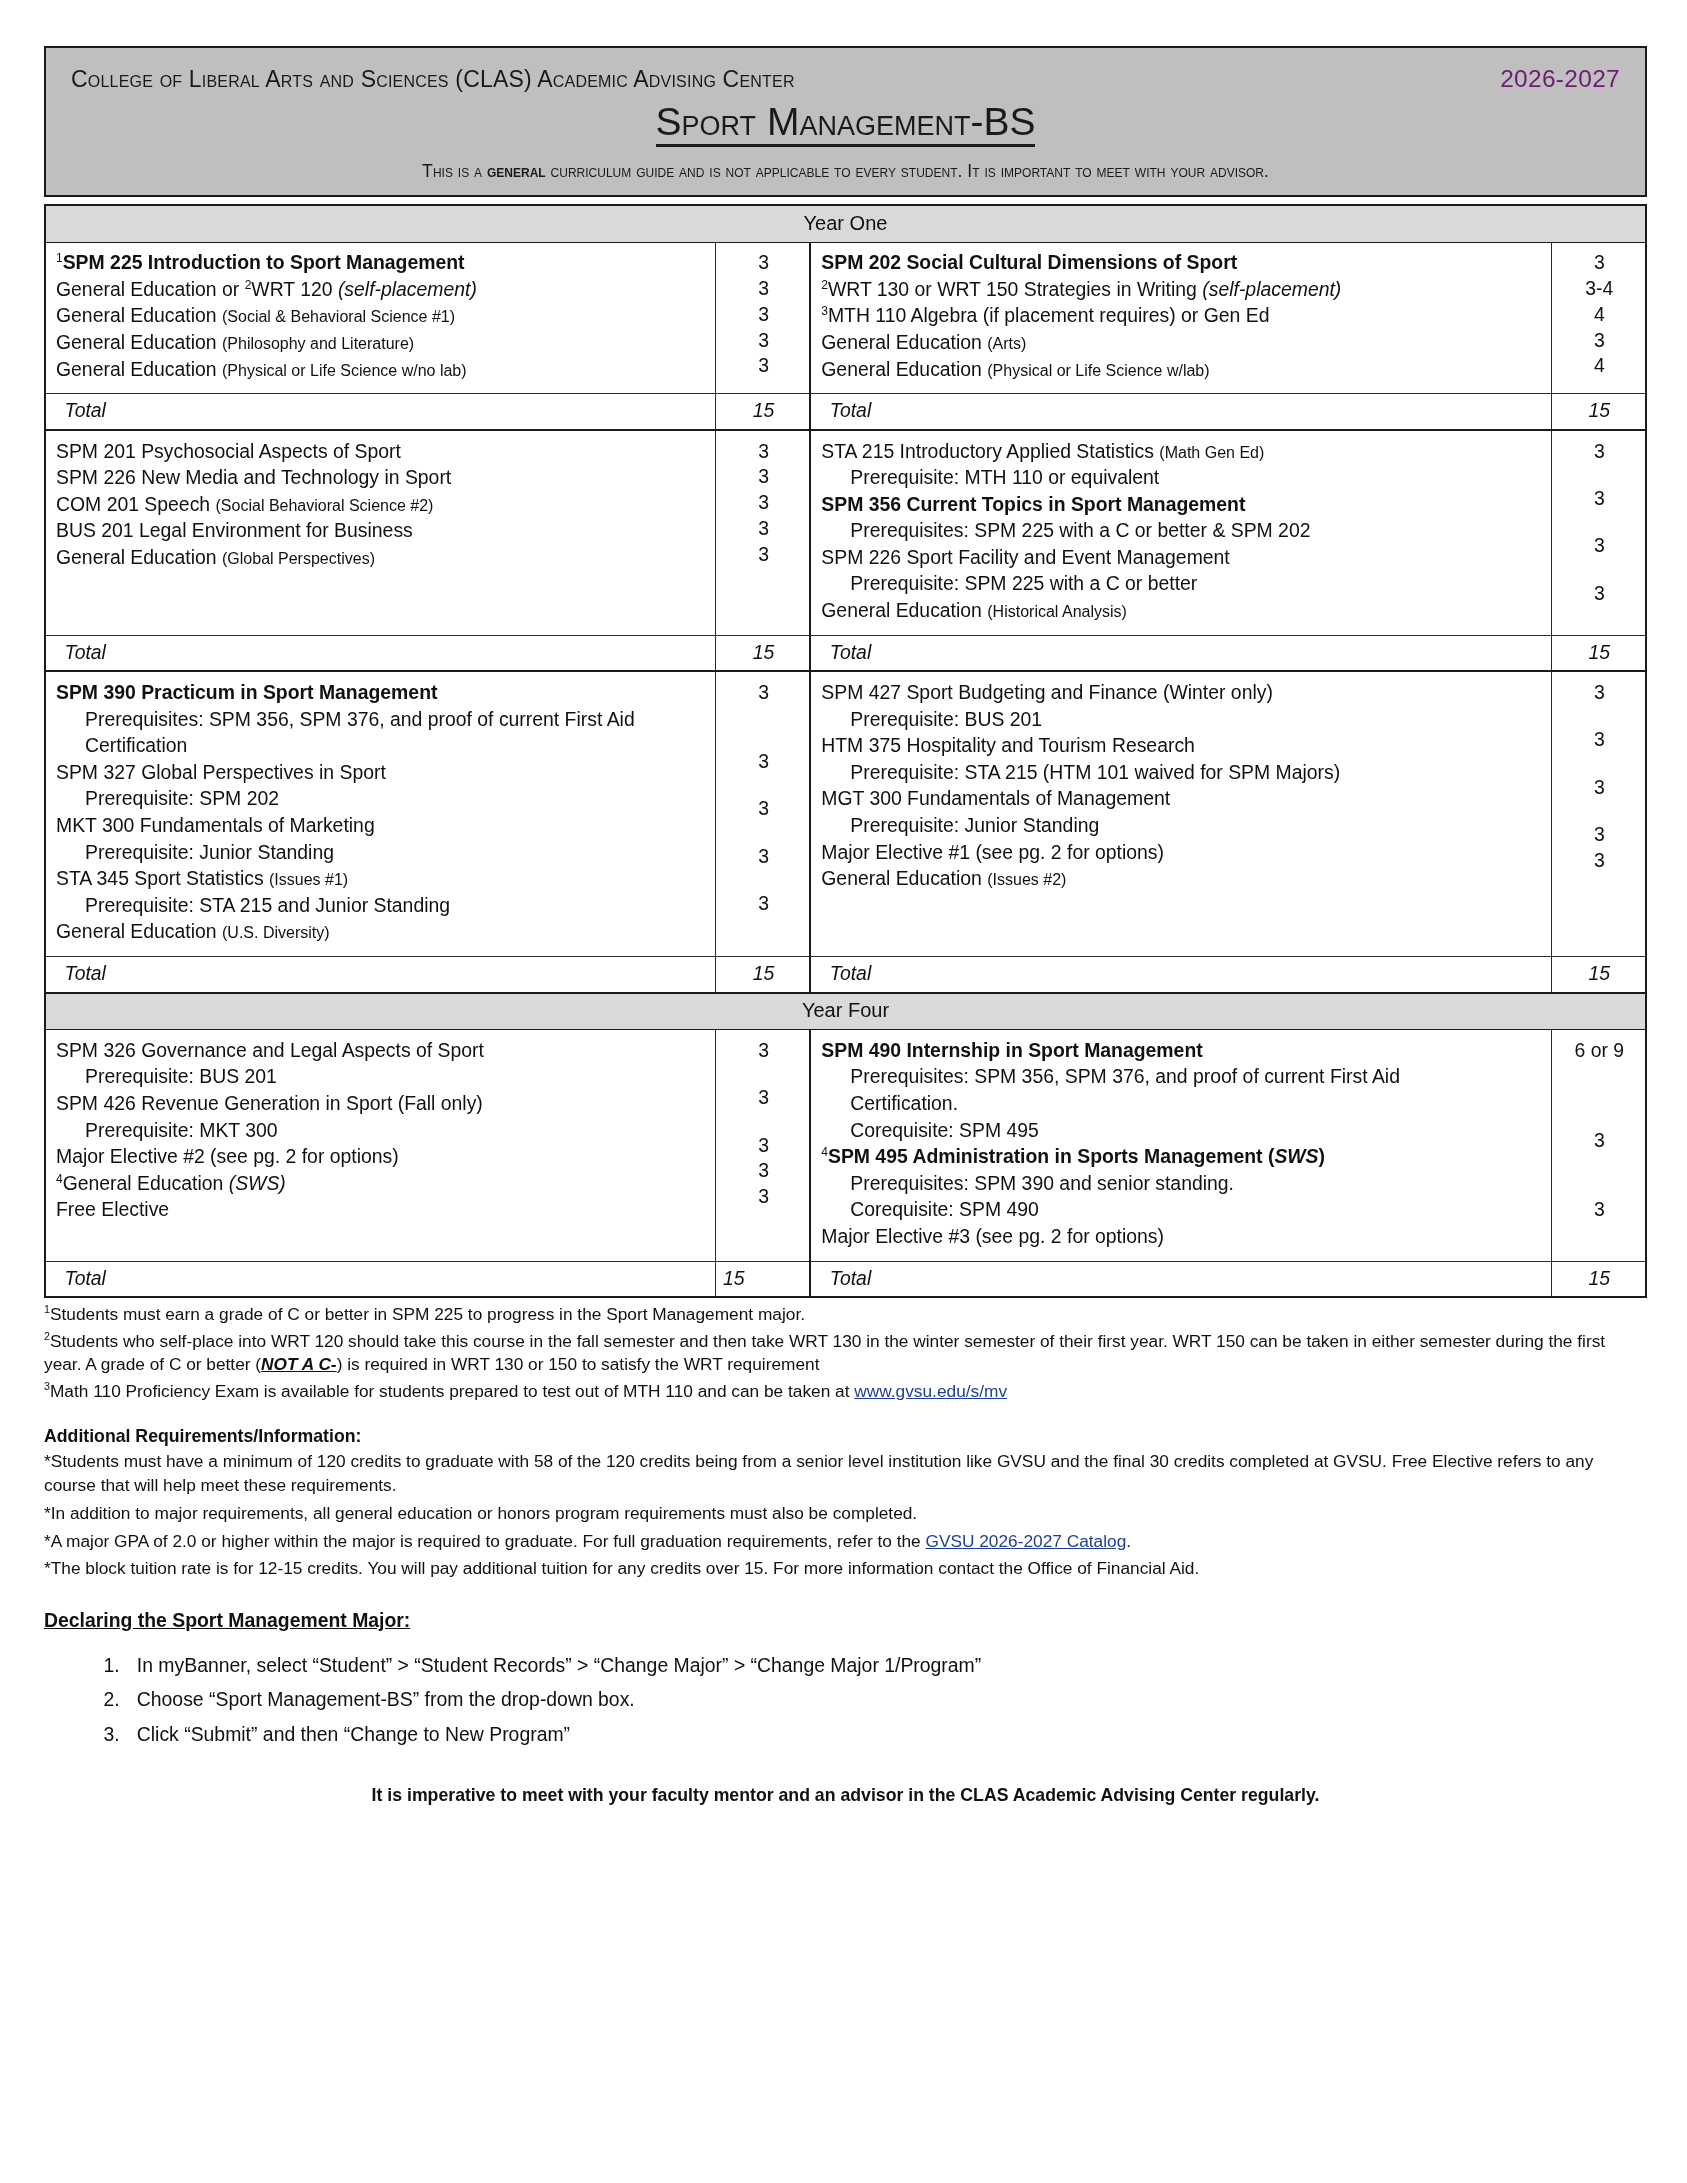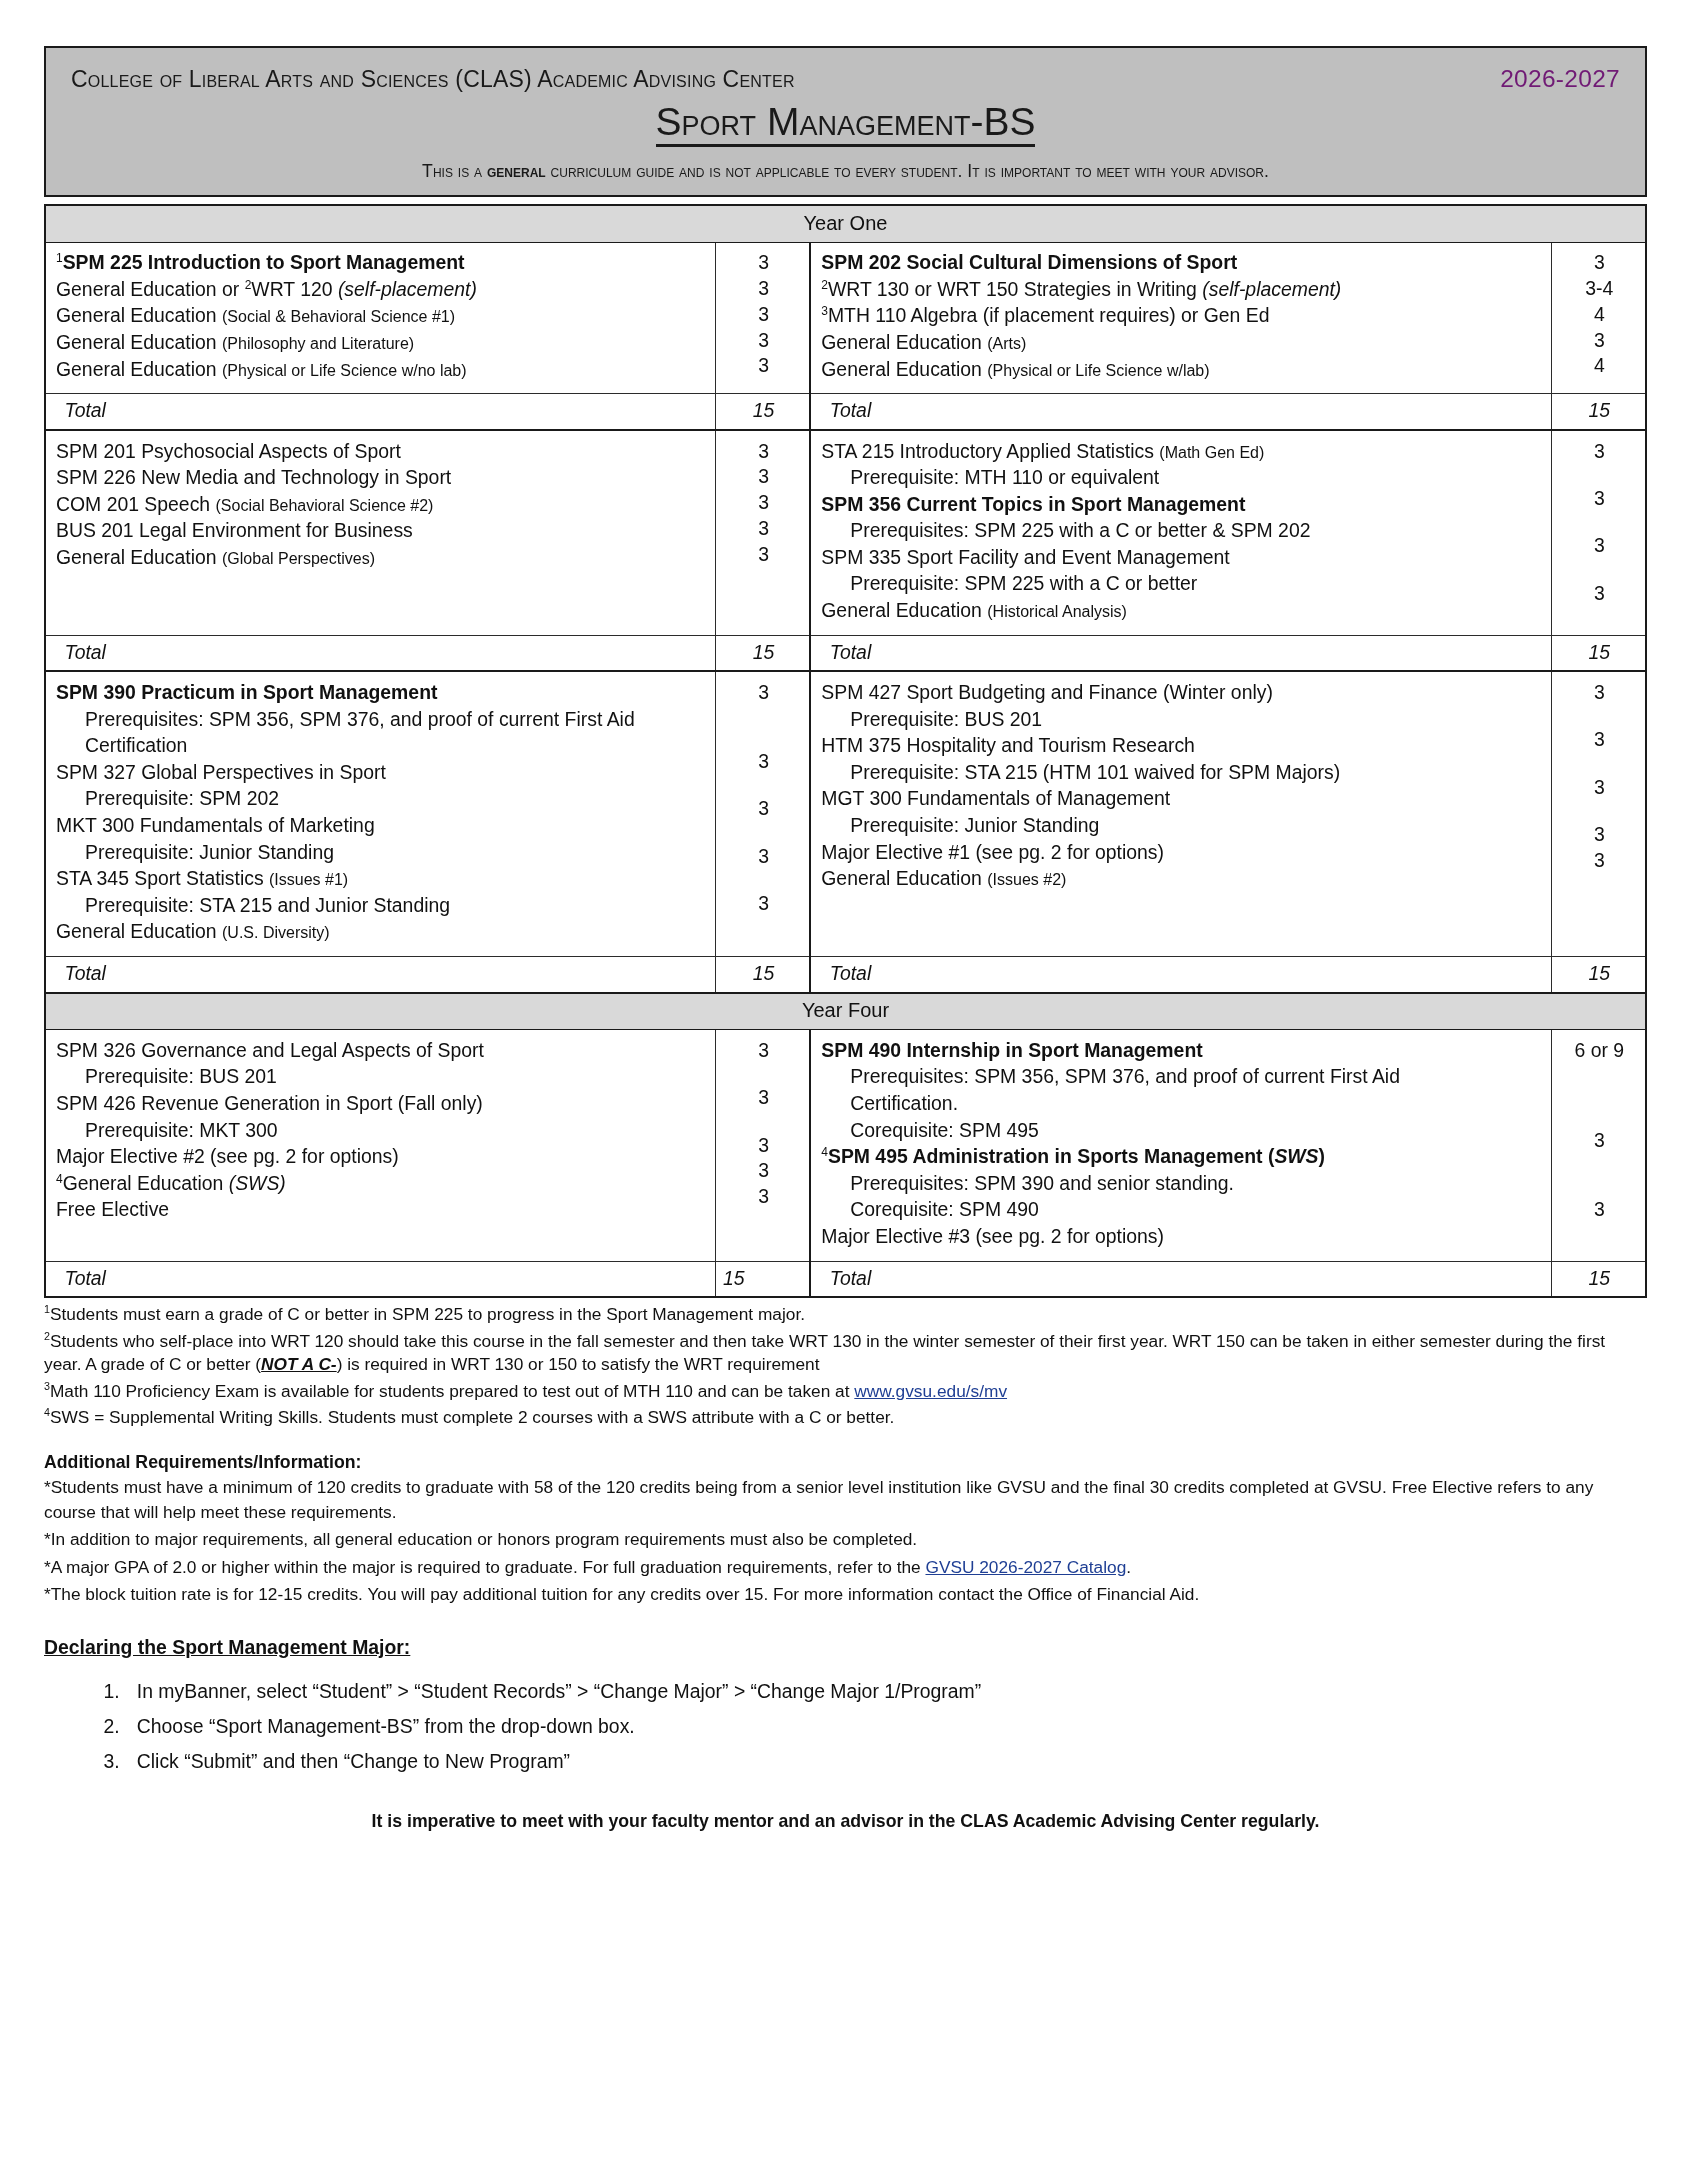--- a/index.html
+++ b/index.html
@@ -261,21 +261,21 @@
               <li>3</li>
               <li>3</li>
             </ul>
           </td>
           <td>
             <ul class="courses">
               <li class="course"><span>STA 215 Introductory Applied Statistics </span><span class="small">(Math Gen Ed)</span></li>
               <li class="note">Prerequisite: MTH 110 or equivalent</li>
               <li class="course"><span class="bold">SPM 356 Current Topics in Sport Management</span></li>
               <li class="note">Prerequisites: SPM 225 with a C or better &amp; SPM 202</li>
-              <li class="course"><span>SPM 335 Sport Facility and Event Management</span></li>
+              <li class="course"><span>SPM 226 Sport Facility and Event Management</span></li>
               <li class="note">Prerequisite: SPM 225 with a C or better</li>
               <li class="course"><span>General Education </span><span class="small">(Historical Analysis)</span></li>
             </ul>
           </td>
           <td class="cred2">
             <ul class="credcol">
               <li>3</li>
               <li class="sp-s">.</li>
               <li>3</li>
               <li class="sp-s">.</li>
@@ -414,23 +414,20 @@
   <div class="footnotes">
     <p>
       <sup>1</sup><span>Students must earn a grade of C or better in SPM 225 to progress in the Sport Management major.</span>
     </p>
     <p>
       <sup>2</sup><span>Students who self-place into WRT 120 should take this course in the fall semester and then take WRT 130 in the winter semester of their first year. WRT 150 can be taken in either semester during the first year. A grade of C or better (</span><span class="nota">NOT A C-</span><span>) is required in WRT 130 or 150 to satisfy the WRT requirement</span>
     </p>
     <p>
       <sup>3</sup><span>Math 110 Proficiency Exam is available for students prepared to test out of MTH 110 and can be taken at </span><a class="u-link" href="#">www.gvsu.edu/s/mv</a>
     </p>
-    <p>
-      <sup>4</sup><span>SWS = Supplemental Writing Skills. Students must complete 2 courses with a SWS attribute with a C or better.</span>
-    </p>
   </div>
 
   <div class="addl">
     <h3>Additional Requirements/Information:</h3>
     <p>*Students must have a minimum of 120 credits to graduate with 58 of the 120 credits being from a senior level institution like GVSU and the final 30 credits completed at GVSU. Free Elective refers to any course that will help meet these requirements.</p>
     <p>*In addition to major requirements, all general education or honors program requirements must also be completed.</p>
     <p>
       <span>*A major GPA of 2.0 or higher within the major is required to graduate. For full graduation requirements, refer to the </span><a class="u-link" href="#">GVSU 2026-2027 Catalog</a><span>.</span>
     </p>
     <p>*The block tuition rate is for 12-15 credits. You will pay additional tuition for any credits over 15. For more information contact the Office of Financial Aid.</p>

